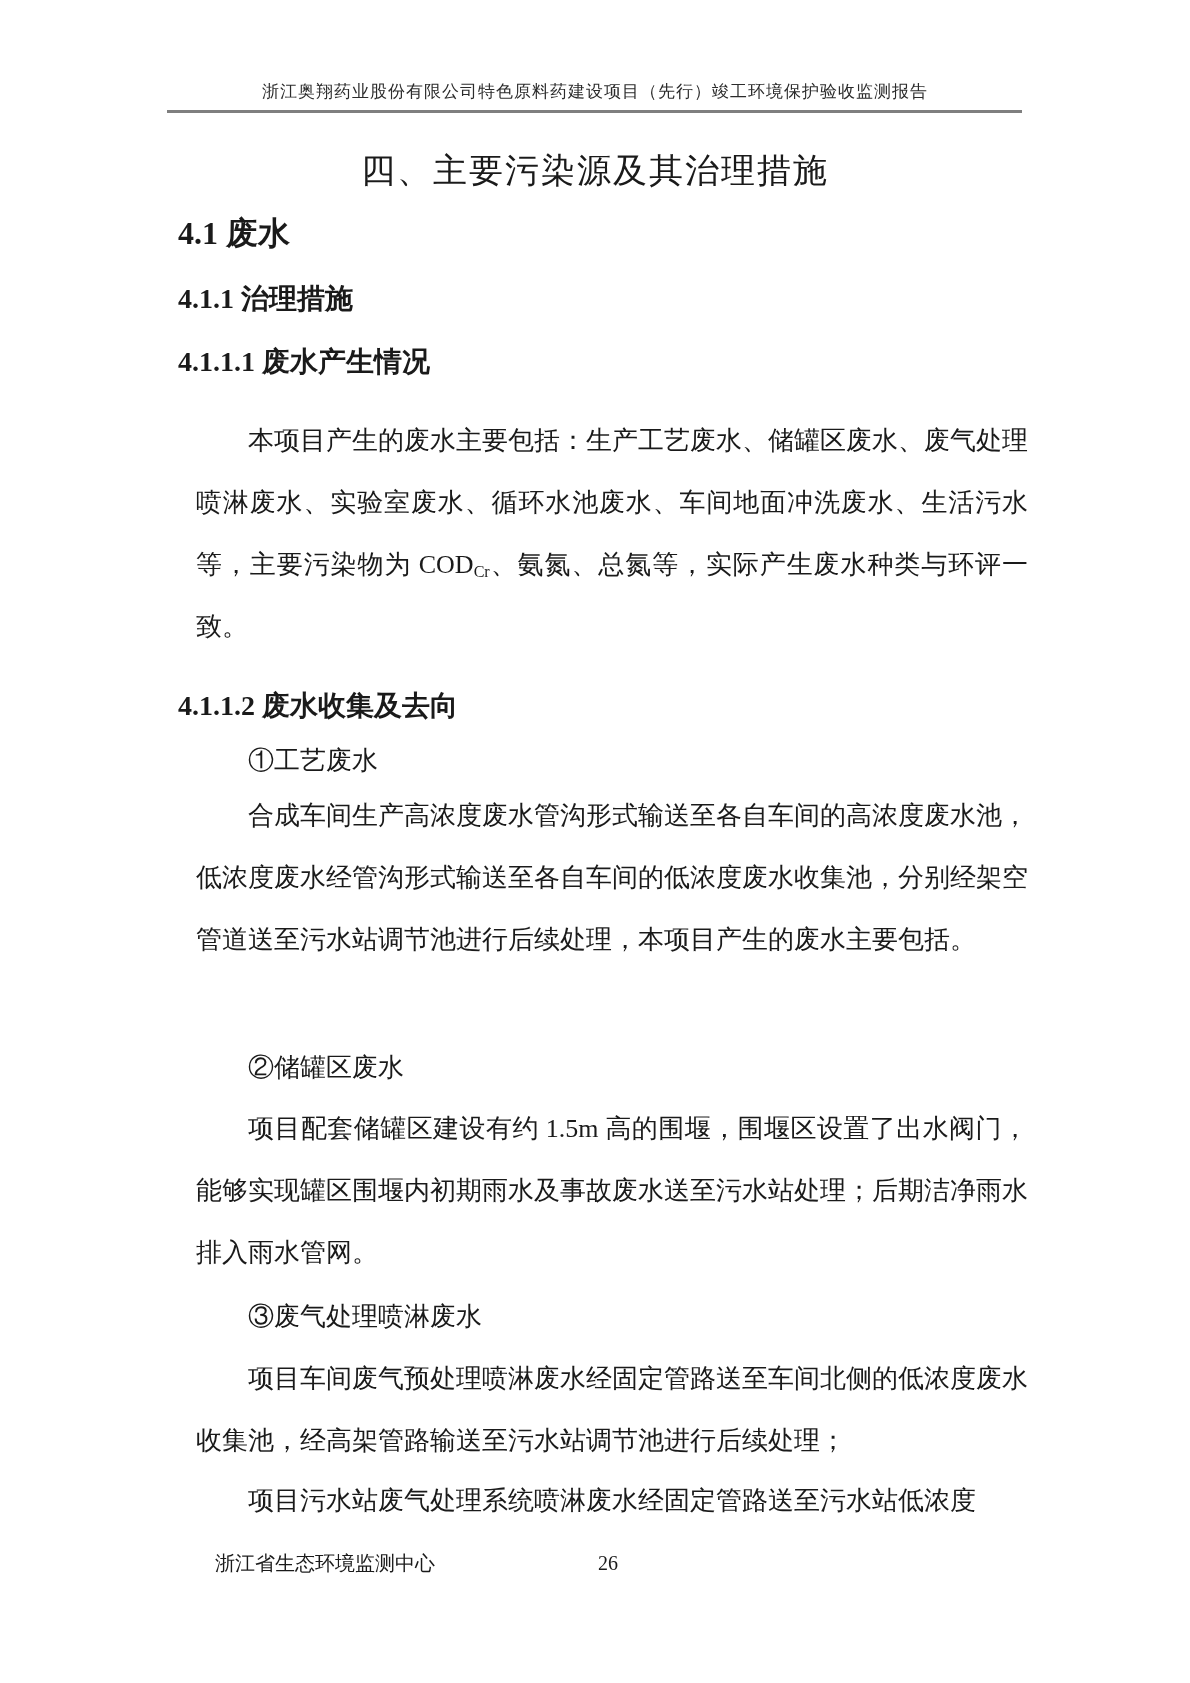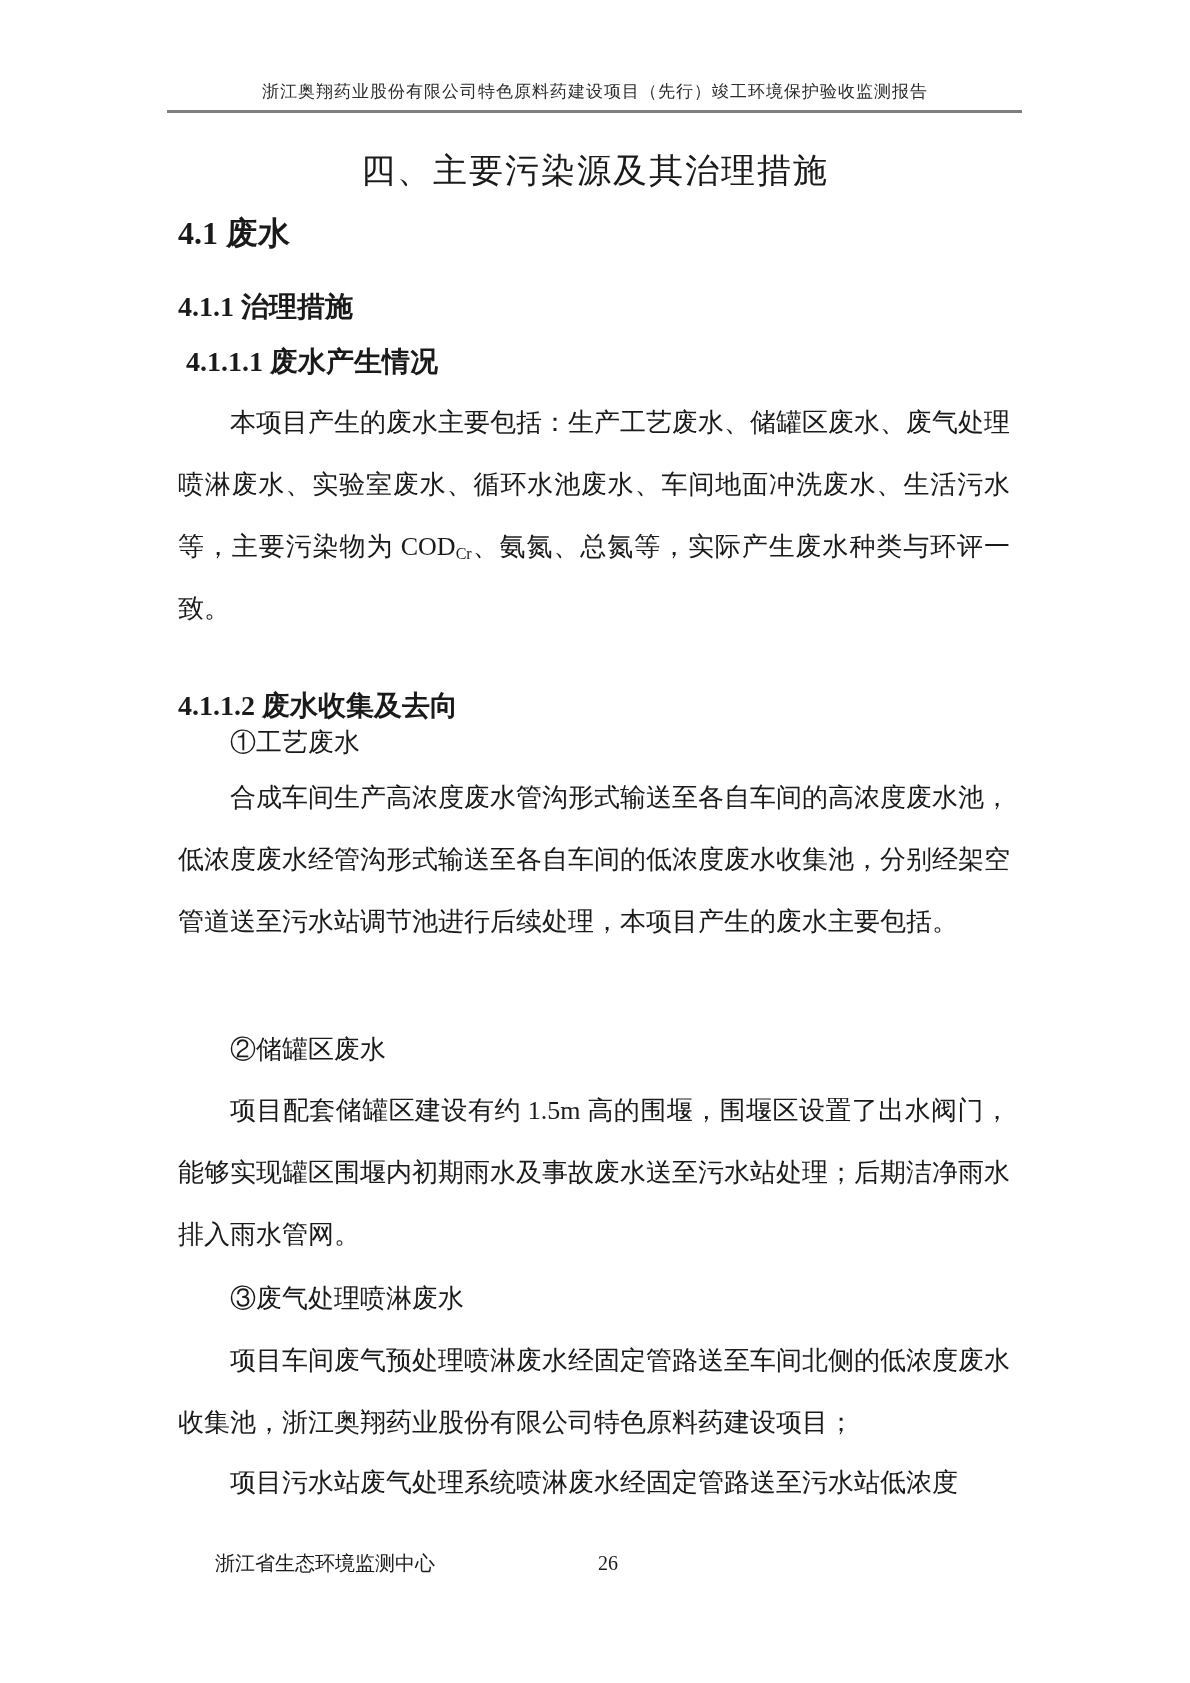--- a/index.html
+++ b/index.html
@@ -50,29 +50,29 @@
   }
   .heading {
     position: absolute;
     left: 178px;
     width: 832px;
     margin: 0;
     font-weight: bold;
     white-space: nowrap;
   }
   .h-l2 { top: 213px; font-size: 32px; line-height: 40px; }
-  .h-l3 { top: 289px; font-size: 28px; line-height: 36px; }
+  .h-l3 { top: 281px; font-size: 28px; line-height: 36px; }
   .h-l4 { font-size: 28px; line-height: 36px; }
-  .h-4111 { top: 344px; margin-left: 8px; }
+  .h-4111 { top: 344px; }
   .h-4112 { top: 656px; margin-top: 32px; }
   .body-para {
     position: absolute;
     left: 178px;
     width: 832px;
-    margin: 0;
+    margin: 18px;
     font-size: 26px;
     line-height: 62px;
     text-align: justify;
     text-justify: inter-character;
     text-indent: 2em;
   }
   .p-overview   { top: 392px; }
   .p-item-title { top: 712px; text-align: left; }
   .p-item1      { top: 767px; }
   .p-item2-title{ top: 1019px; text-align: left; }
@@ -124,20 +124,20 @@
   <p class="body-para p-item-title">①工艺废水</p>
 
   <p class="body-para p-item1">合成车间生产高浓度废水管沟形式输送至各自车间的高浓度废水池，低浓度废水经管沟形式输送至各自车间的低浓度废水收集池，分别经架空管道送至污水站调节池进行后续处理，本项目产生的废水主要包括。</p>
 
   <p class="body-para p-item2-title">②储罐区废水</p>
 
   <p class="body-para p-item2">项目配套储罐区建设有约 1.5m 高的围堰，围堰区设置了出水阀门，能够实现罐区围堰内初期雨水及事故废水送至污水站处理；后期洁净雨水排入雨水管网。</p>
 
   <p class="body-para p-item3-title">③废气处理喷淋废水</p>
 
-  <p class="body-para p-item3a">项目车间废气预处理喷淋废水经固定管路送至车间北侧的低浓度废水收集池，浙江奥翔药业股份有限公司特色原料药建设项目；</p>
+  <p class="body-para p-item3a">项目车间废气预处理喷淋废水经固定管路送至车间北侧的低浓度废水收集池，经高架管路输送至污水站调节池进行后续处理；</p>
 
   <p class="body-para p-item3b">项目污水站废气处理系统喷淋废水经固定管路送至污水站低浓度</p>
 
   <div class="footer-org">浙江省生态环境监测中心</div>
   <div class="footer-page-number">26</div>
 
 </div>
 
 </body></html>

